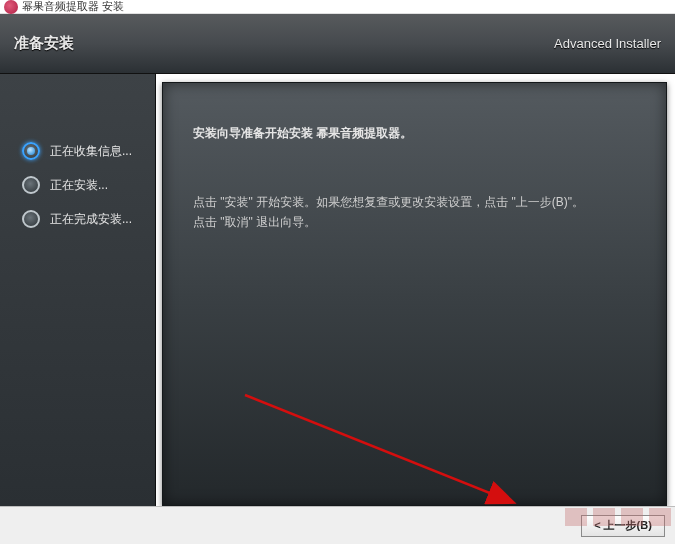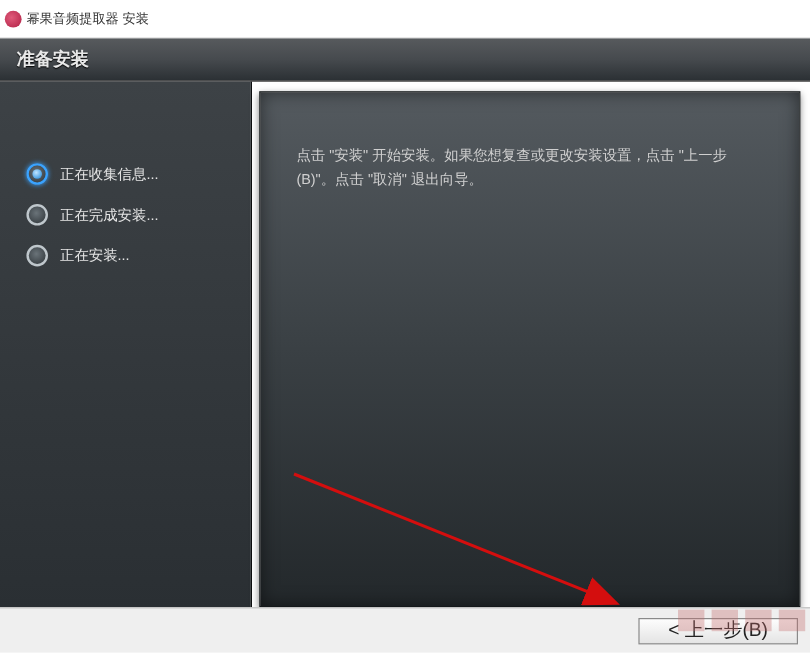--- a/index.html
+++ b/index.html
@@ -1,82 +1,84 @@
 <!DOCTYPE html>
 <html><head>
 <meta charset="utf-8">
 <style>
   * { box-sizing: border-box; margin: 0; padding: 0; }
   html, body { width: 675px; height: 544px; overflow: hidden; font-family: "Microsoft YaHei", Tahoma, Arial, sans-serif; background: #fff; }
   .window { width: 675px; height: 544px; display: flex; flex-direction: column; background: #fff; }
 
-  .titlebar { height: 32px; display: flex; align-items: center; padding: 0 4px; background: #ffffff; border-bottom: 1px solid #e0e0e0; gap: 4px; }
+  .titlebar { height: 14px; display: flex; align-items: center; padding: 0 4px; background: #ffffff; border-bottom: 1px solid #e0e0e0; gap: 4px; }
   .titlebar .title { font-size: 11px; color: #333; }
   .app-icon { width: 14px; height: 14px; border-radius: 50%; background: radial-gradient(circle at 40% 40%, #e05a7a, #b02045); display:inline-block; }
 
-  .header { height: 36px; background: linear-gradient(#575a5d 0%, #464a4e 50%, #2b3034 100%); display: flex; align-items: center; justify-content: space-between; padding: 0 14px; color: #e8e8e8; border-bottom: 1px solid #111; }
+  .header { height: 60px; background: linear-gradient(#575a5d 0%, #464a4e 50%, #2b3034 100%); display: flex; align-items: center; justify-content: space-between; padding: 0 14px; color: #e8e8e8; border-bottom: 1px solid #111; }
   .header .heading { font-size: 15px; font-weight: bold; text-shadow: 0 1px 1px #000; }
   .header .brand { font-size: 13px; color: #e8e8e8; text-shadow: 0 1px 1px #000; }
 
   .body { flex: 1; display: flex; min-height: 0; }
 
-  .sidebar { width: 210px; background: linear-gradient(#3d4246 0%, #2a2f33 100%); border-right: 1px solid #0e0f10; padding-top: 60px; }
+  .sidebar { width: 156px; background: linear-gradient(#3d4246 0%, #2a2f33 100%); border-right: 1px solid #0e0f10; padding-top: 60px; }
   .step { display: flex; align-items: center; gap: 10px; padding: 8px 16px 8px 22px; color: #e6e6e6; font-size: 12px; }
   .step .dot { width: 18px; height: 18px; border-radius: 50%; border: 2px solid #bfc7cc; background: radial-gradient(circle at 45% 40%, #6a7379, #2d3337); position: relative; flex-shrink: 0; }
   .step.active .dot { border-color: #3aa3ff; box-shadow: 0 0 4px #3aa3ff; }
   .step.active .dot::after { content:""; position:absolute; inset:3px; border-radius:50%; background: radial-gradient(circle at 40% 35%, #bfe4ff, #1784d8); }
 
   .main { flex: 1; position: relative; background: linear-gradient(#545a5f 0%, #3a4044 50%, #23282b 100%); border: 1px solid #14181a; margin: 8px 8px 0 6px; box-shadow: 0 2px 6px rgba(0,0,0,.5), inset 0 0 14px rgba(0,0,0,.5); color: #e6e6e6; }
   .main-inner { padding: 42px 30px 20px 30px; font-size: 12px; }
   .main .line1 { font-size: 12px; font-weight: bold; margin-bottom: 50px; }
   .main .line2 { font-size: 12px; color: #d0d0d0; line-height: 1.7; max-width: 400px; }
 
   .arrow { position: absolute; top: 0; left: 0; pointer-events: none; }
 
   .footer { height: 38px; background: #efefef; border-top: 1px solid #bdbdbd; display: flex; align-items: center; justify-content: flex-end; padding: 0 10px; gap: 0; position: relative; }
-  .btn { height: 22px; min-width: 84px; padding: 0 24px; font-size: 16px; background: linear-gradient(#fdfdfd,#e4e4e4); border: 1px solid #8a8a8a; color: #222; display: inline-flex; align-items: center; justify-content: center; cursor: pointer; }
+  .btn { height: 22px; min-width: 84px; padding: 0 1px; font-size: 11px; background: linear-gradient(#fdfdfd,#e4e4e4); border: 1px solid #8a8a8a; color: #222; display: inline-flex; align-items: center; justify-content: center; cursor: pointer; font-weight: bold; }
   .btn + .btn { margin-left: -1px; }
 
   .watermark { position: absolute; right: 6px; bottom: 2px; font-size: 11px; font-weight: bold; letter-spacing: .5px; color: #5a5a5a; text-shadow: 0 1px 0 #fff; opacity: .85; white-space: pre; }
   .wm-blocks { position:absolute; right:4px; bottom:18px; display:flex; gap:6px; }
   .wm-blocks span { width:22px; height:18px; background:#c46b6b; opacity:.35; display:inline-block; }
 </style>
 </head>
 <body>
 
 <div class="window">
 
   <div class="titlebar">
     <span class="app-icon"></span>
     <span class="title">幂果音频提取器 安装</span>
   </div>
 
   <div class="header">
     <div class="heading">准备安装</div>
+    <div class="brand">Advanced Installer</div>
   </div>
 
   <div class="body">
 
     <div class="sidebar">
       <div class="step active">
         <span class="dot"></span>
         <span>正在收集信息...</span>
       </div>
       <div class="step">
         <span class="dot"></span>
-        <span>正在完成安装...</span>
+        <span>正在安装...</span>
       </div>
       <div class="step">
         <span class="dot"></span>
-        <span>正在安装...</span>
+        <span>正在完成安装...</span>
       </div>
     </div>
 
     <div class="main">
       <div class="main-inner">
+        <div class="line1">安装向导准备开始安装 幂果音频提取器。</div>
         <div class="line2">点击 "安装" 开始安装。如果您想复查或更改安装设置，点击 "上一步(B)"。点击 "取消" 退出向导。</div>
       </div>
     </div>
 
   </div>
 
   <svg class="arrow" width="675" height="544">
     <defs>
       <marker id="ah" markerWidth="12" markerHeight="10" refX="10" refY="5" orient="auto">
         <path d="M0,0 L12,5 L0,10 Z" fill="#d40e0e"></path>

